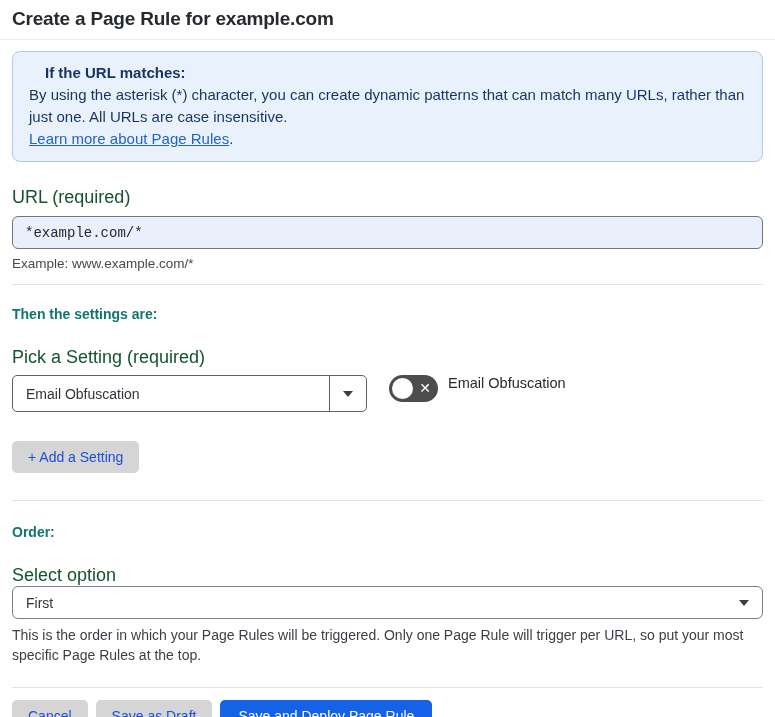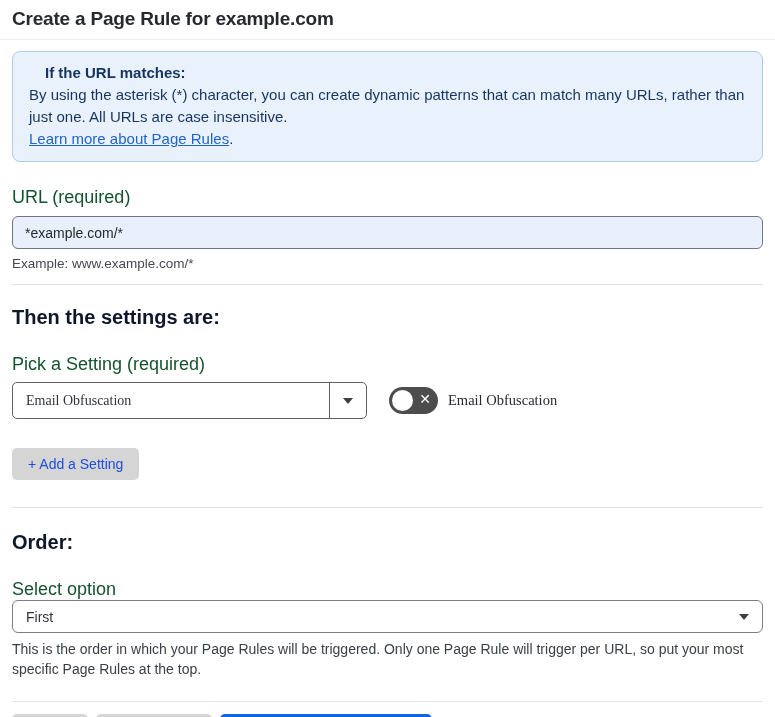--- a/index.html
+++ b/index.html
@@ -41,35 +41,35 @@
   .hint-text { margin-top: 7px; font-size: 13.5px; color: #45494f; }
 
   .url-input {
     display: block;
     margin-top: 8px;
     width: 100%; height: 33px;
     background: #EAF0FB;
     border: 1px solid #70767E;
     border-radius: 6px;
     padding: 0 12px;
-    font-family: Liberation Sans, sans-serif;
+    font-family: Liberation Mono, monospace;
     font-size: 14px; color: #26292e;
     outline: none;
   }
 
   .section-rule { border: none; border-top: 1px solid #e4e4e4; }
   .rule-1 { margin-top: 13px; }
   .rule-2 { margin-top: 27px; }
   .rule-3 { margin-top: 22px; }
 
-  .section-heading { margin-top: 21px; font-size: 20px; font-weight: 700; color: #0f172a; }
+  .section-heading { margin-top: 21px; font-size: 14px; font-weight: 700; color: #0f766e; }
   .section-heading.order { margin-top: 23px; }
 
   
-  .setting-row { margin-top: 7px; display: flex; align-items: center; font-family: Liberation Serif, serif; }
+  .setting-row { margin-top: 7px; display: flex; align-items: flex-start; }
   .setting-select {
     width: 355px; height: 37px;
     background: #ffffff;
     border: 1px solid #5d6267;
     border-radius: 5px;
     display: flex; align-items: stretch;
     cursor: pointer;
   }
   .setting-select-text {
     flex: 1; display: flex; align-items: center;

